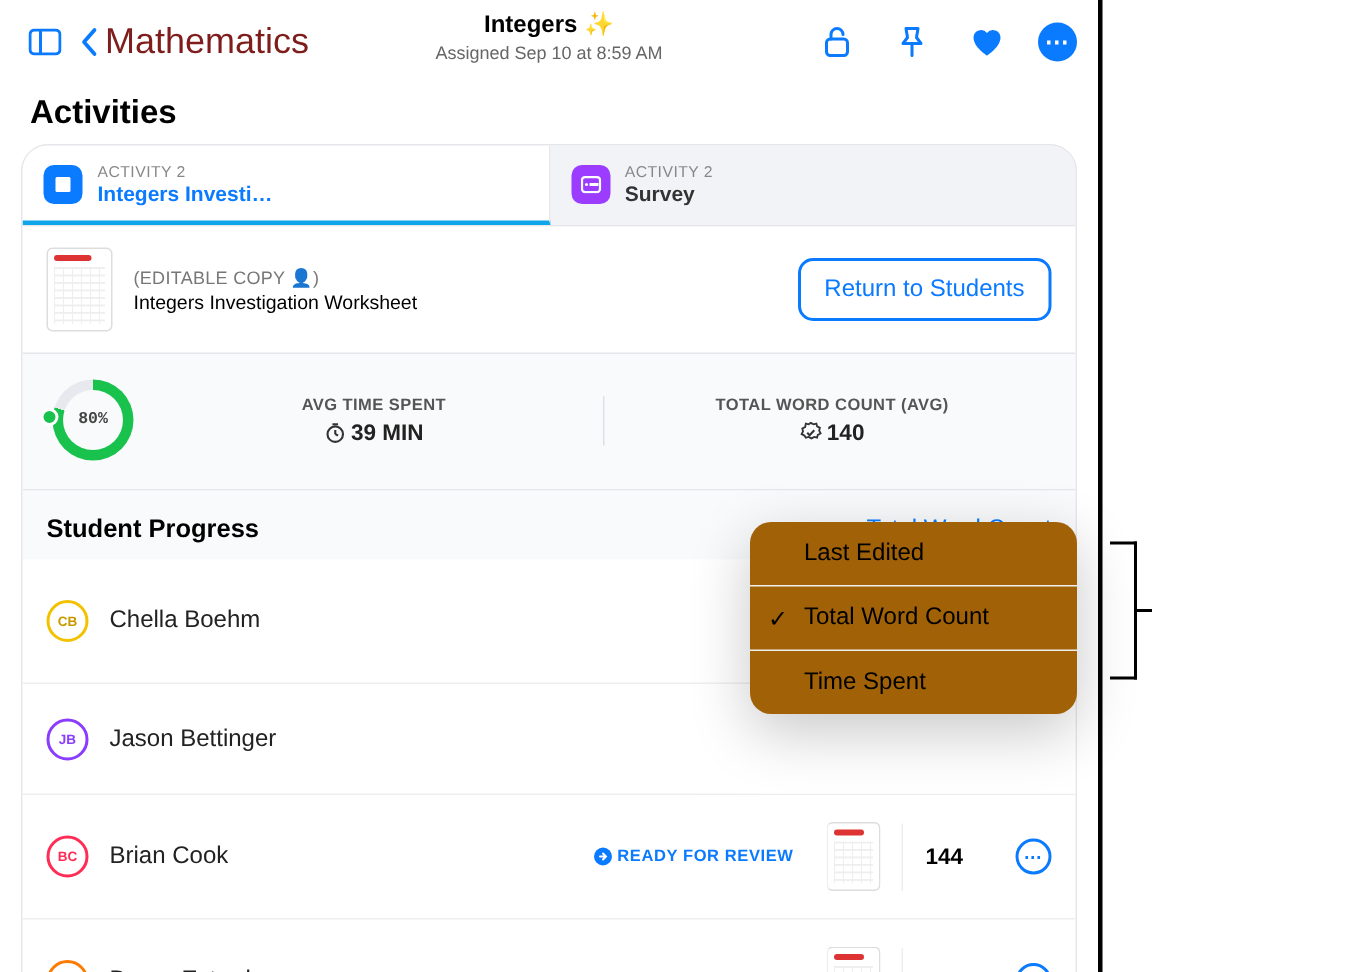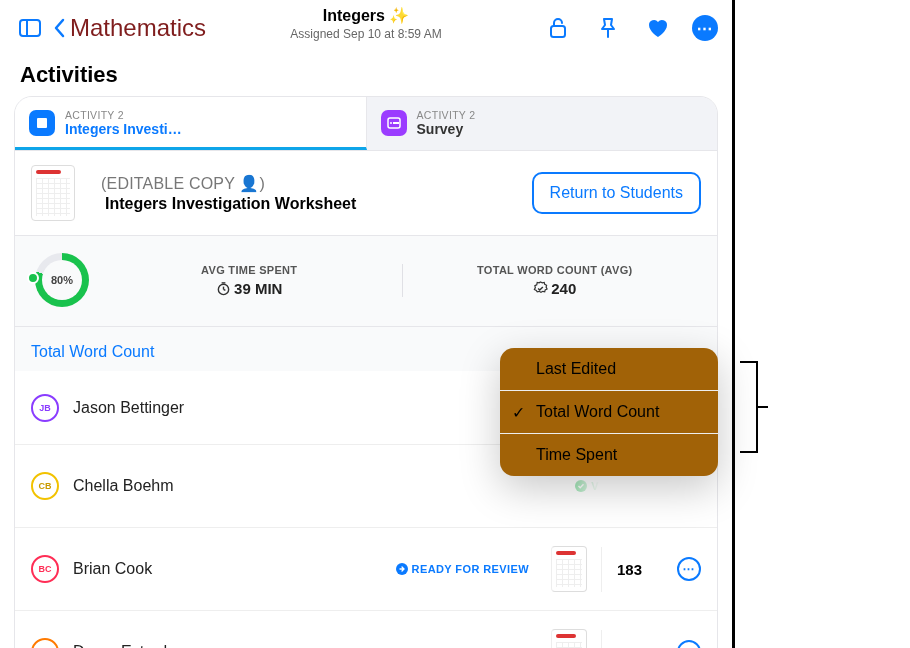--- a/index.html
+++ b/index.html
@@ -34,27 +34,27 @@
   .tab-label-lg { font-size:14px; font-weight:700; color:#333; white-space:nowrap; overflow:hidden; text-overflow:ellipsis; max-width:118px; }
   .tab.active .tab-label-lg { color:#0a7aff; }
   
   .ws-row { background:#fff; display:flex; align-items:center; padding:14px 16px; gap:14px; border-bottom:1px solid #e6e6ea; }
   .thumb, .stu-thumb { width:44px; height:56px; border:1px solid #ddd; border-radius:4px; background:#fff; position:relative; overflow:hidden; }
   .thumb::before, .stu-thumb::before { content:""; position:absolute; top:4px; left:4px; width:60%; height:4px; background:#d33; border-radius:2px; }
   .thumb::after, .stu-thumb::after { content:""; position:absolute; top:12px; left:4px; right:4px; bottom:4px; background:
     linear-gradient(#eee 1px, transparent 1px) 0 0/100% 5px,
     linear-gradient(90deg,#eee 1px, transparent 1px) 0 0/6px 100%; }
   .ws-meta { flex:1; }
-  .editable-tag { font-size:16px; color:#777; letter-spacing:.2px;margin-left:12px; }
-  .ws-title { font-size:16px; font-weight:700; margin-top:2px;margin-left:16px; }
+  .editable-tag { font-size:12px; color:#777; letter-spacing:.2px; }
+  .ws-title { font-size:13px; font-weight:400; margin-top:2px; }
   .return-btn { border:2px solid #0a7aff; color:#0a7aff; background:#fff; padding:10px 16px; border-radius:10px; font-size:16px; font-weight:500; }
   
   .stats { display:flex; align-items:center; padding:14px 10px 16px; background:#f9fafb; border-bottom:1px solid #e6e6ea; }
   .ring-wrap { width:60px; height:60px; position:relative; margin:0 8px 0 4px; }
-  .ring { width:54px; height:54px; border-radius:50%; background:conic-gradient(#19c24d 0 288deg, #e8e9ee 288deg 360deg); display:flex; align-items:center; justify-content:center; position:absolute; right:0; top:3px; }
+  .ring { width:54px; height:54px; border-radius:50%; background:conic-gradient(#19c24d 0 288deg, #e8e9ee 288deg 360deg); display:flex; align-items:center; justify-content:center; position:absolute; right:0; top:3px;font-family:Liberation Mono, monospace; }
   .ring-inner { width:40px; height:40px; border-radius:50%; background:#f9fafb; display:flex; align-items:center; justify-content:center; font-size:11px; font-weight:700; color:#444; }
   .dot-green { position:absolute; left:-2px; top:22px; width:12px; height:12px; background:#19c24d; border:2px solid #fff; border-radius:50%; }
   .stat { flex:1; text-align:center; }
   .stat + .stat { border-left:1px solid #e0e0e5; }
   .stat-label { font-size:11px; font-weight:700; letter-spacing:.3px; color:#555; }
   .stat-val { margin-top:4px; font-size:15px; font-weight:700; display:flex; align-items:center; justify-content:center; gap:3px; color:#222; }
   
   .sp-hdr { display:flex; align-items:center; justify-content:space-between; padding:16px 16px 10px; background:#f9fafb; }
   .sp-title { font-size:17px; font-weight:700; }
   .sp-link { color:#0a7aff; font-size:16px; font-weight:500; }
@@ -200,79 +200,80 @@
           <span>39 MIN</span>
         </div>
       </div>
       <div class="stat">
         <div class="stat-label">TOTAL WORD COUNT (AVG)</div>
         <div class="stat-val">
           <svg width="15" height="15" viewBox="0 0 16 16">
               <path d="M8 1l2 1 2-0.5 0.5 2 2 1-0.5 2 1 2-2 1-0.5 2-2-0.5-2 1-2-1-2 0.5L3.5 10l-2-1 1-2-0.5-2 2-1L4.5 1.5 6.5 2 8 1Z" fill="none" stroke="#333" stroke-width="1.3"></path>
               <polyline points="5.5,8 7.2,9.7 10.5,6.3" fill="none" stroke="#333" stroke-width="1.5"></polyline>
             </svg>
-          <span>240</span>
+          <span>140</span>
         </div>
       </div>
     </div>
 
     <div class="sp-hdr">
+      <div class="sp-title">Student Progress</div>
       <div class="sp-link">Total Word Count</div>
     </div>
 
     <div class="stu-list">
+
+      <div class="stu-row">
+        <div class="avatar av-yellow">CB</div>
+        <div class="stu-name">Chella Boehm</div>
+        <div class="stu-spacer"></div>
+        <div class="status green">
+          <span class="status-dot">
+              <svg width="8" height="8" viewBox="0 0 8 8">
+                <polyline points="1.5,4 3.2,5.7 6.5,2.3" fill="none" stroke="#fff" stroke-width="1.5"></polyline>
+              </svg>
+            </span>
+          <span>V</span>
+        </div>
+        <div class="stu-thumb"></div>
+        <div class="row-more">
+            <span>⋯</span>
+          </div>
+        <div class="fade-cover" style="width:180px"></div>
+      </div>
 
       <div class="stu-row">
         <div class="avatar av-purple">JB</div>
         <div class="stu-name">Jason Bettinger</div>
         <div class="stu-spacer"></div>
         <div class="status blue">
           <span class="status-dot">
               <svg width="8" height="8" viewBox="0 0 8 8">
                 <path d="M2 4h4M4 2l2 2-2 2" stroke="#fff" stroke-width="1.3" fill="none" stroke-linecap="round"></path>
               </svg>
             </span>
           <span>READY FOR R</span>
         </div>
         <div class="fade-cover"></div>
       </div>
 
       <div class="stu-row">
-        <div class="avatar av-yellow">CB</div>
-        <div class="stu-name">Chella Boehm</div>
-        <div class="stu-spacer"></div>
-        <div class="status green">
-          <span class="status-dot">
-              <svg width="8" height="8" viewBox="0 0 8 8">
-                <polyline points="1.5,4 3.2,5.7 6.5,2.3" fill="none" stroke="#fff" stroke-width="1.5"></polyline>
-              </svg>
-            </span>
-          <span>V</span>
-        </div>
-        <div class="stu-thumb"></div>
-        <div class="row-more">
-            <span>⋯</span>
-          </div>
-        <div class="fade-cover" style="width:180px"></div>
-      </div>
-
-      <div class="stu-row">
         <div class="avatar av-red">BC</div>
         <div class="stu-name">Brian Cook</div>
         <div class="stu-spacer"></div>
         <div class="status blue">
           <span class="status-dot">
               <svg width="8" height="8" viewBox="0 0 8 8">
                 <path d="M2 4h4M4 2l2 2-2 2" stroke="#fff" stroke-width="1.3" fill="none" stroke-linecap="round"></path>
               </svg>
             </span>
           <span>READY FOR REVIEW</span>
         </div>
         <div class="stu-thumb"></div>
-        <div class="stu-val">183</div>
+        <div class="stu-val">144</div>
         <div class="row-more">
             <span>⋯</span>
           </div>
       </div>
 
       <div class="stu-row" style="border-bottom:none">
         <div class="avatar av-orange">DE</div>
         <div class="stu-name">Daren Estrada</div>
         <div class="stu-spacer"></div>
 

